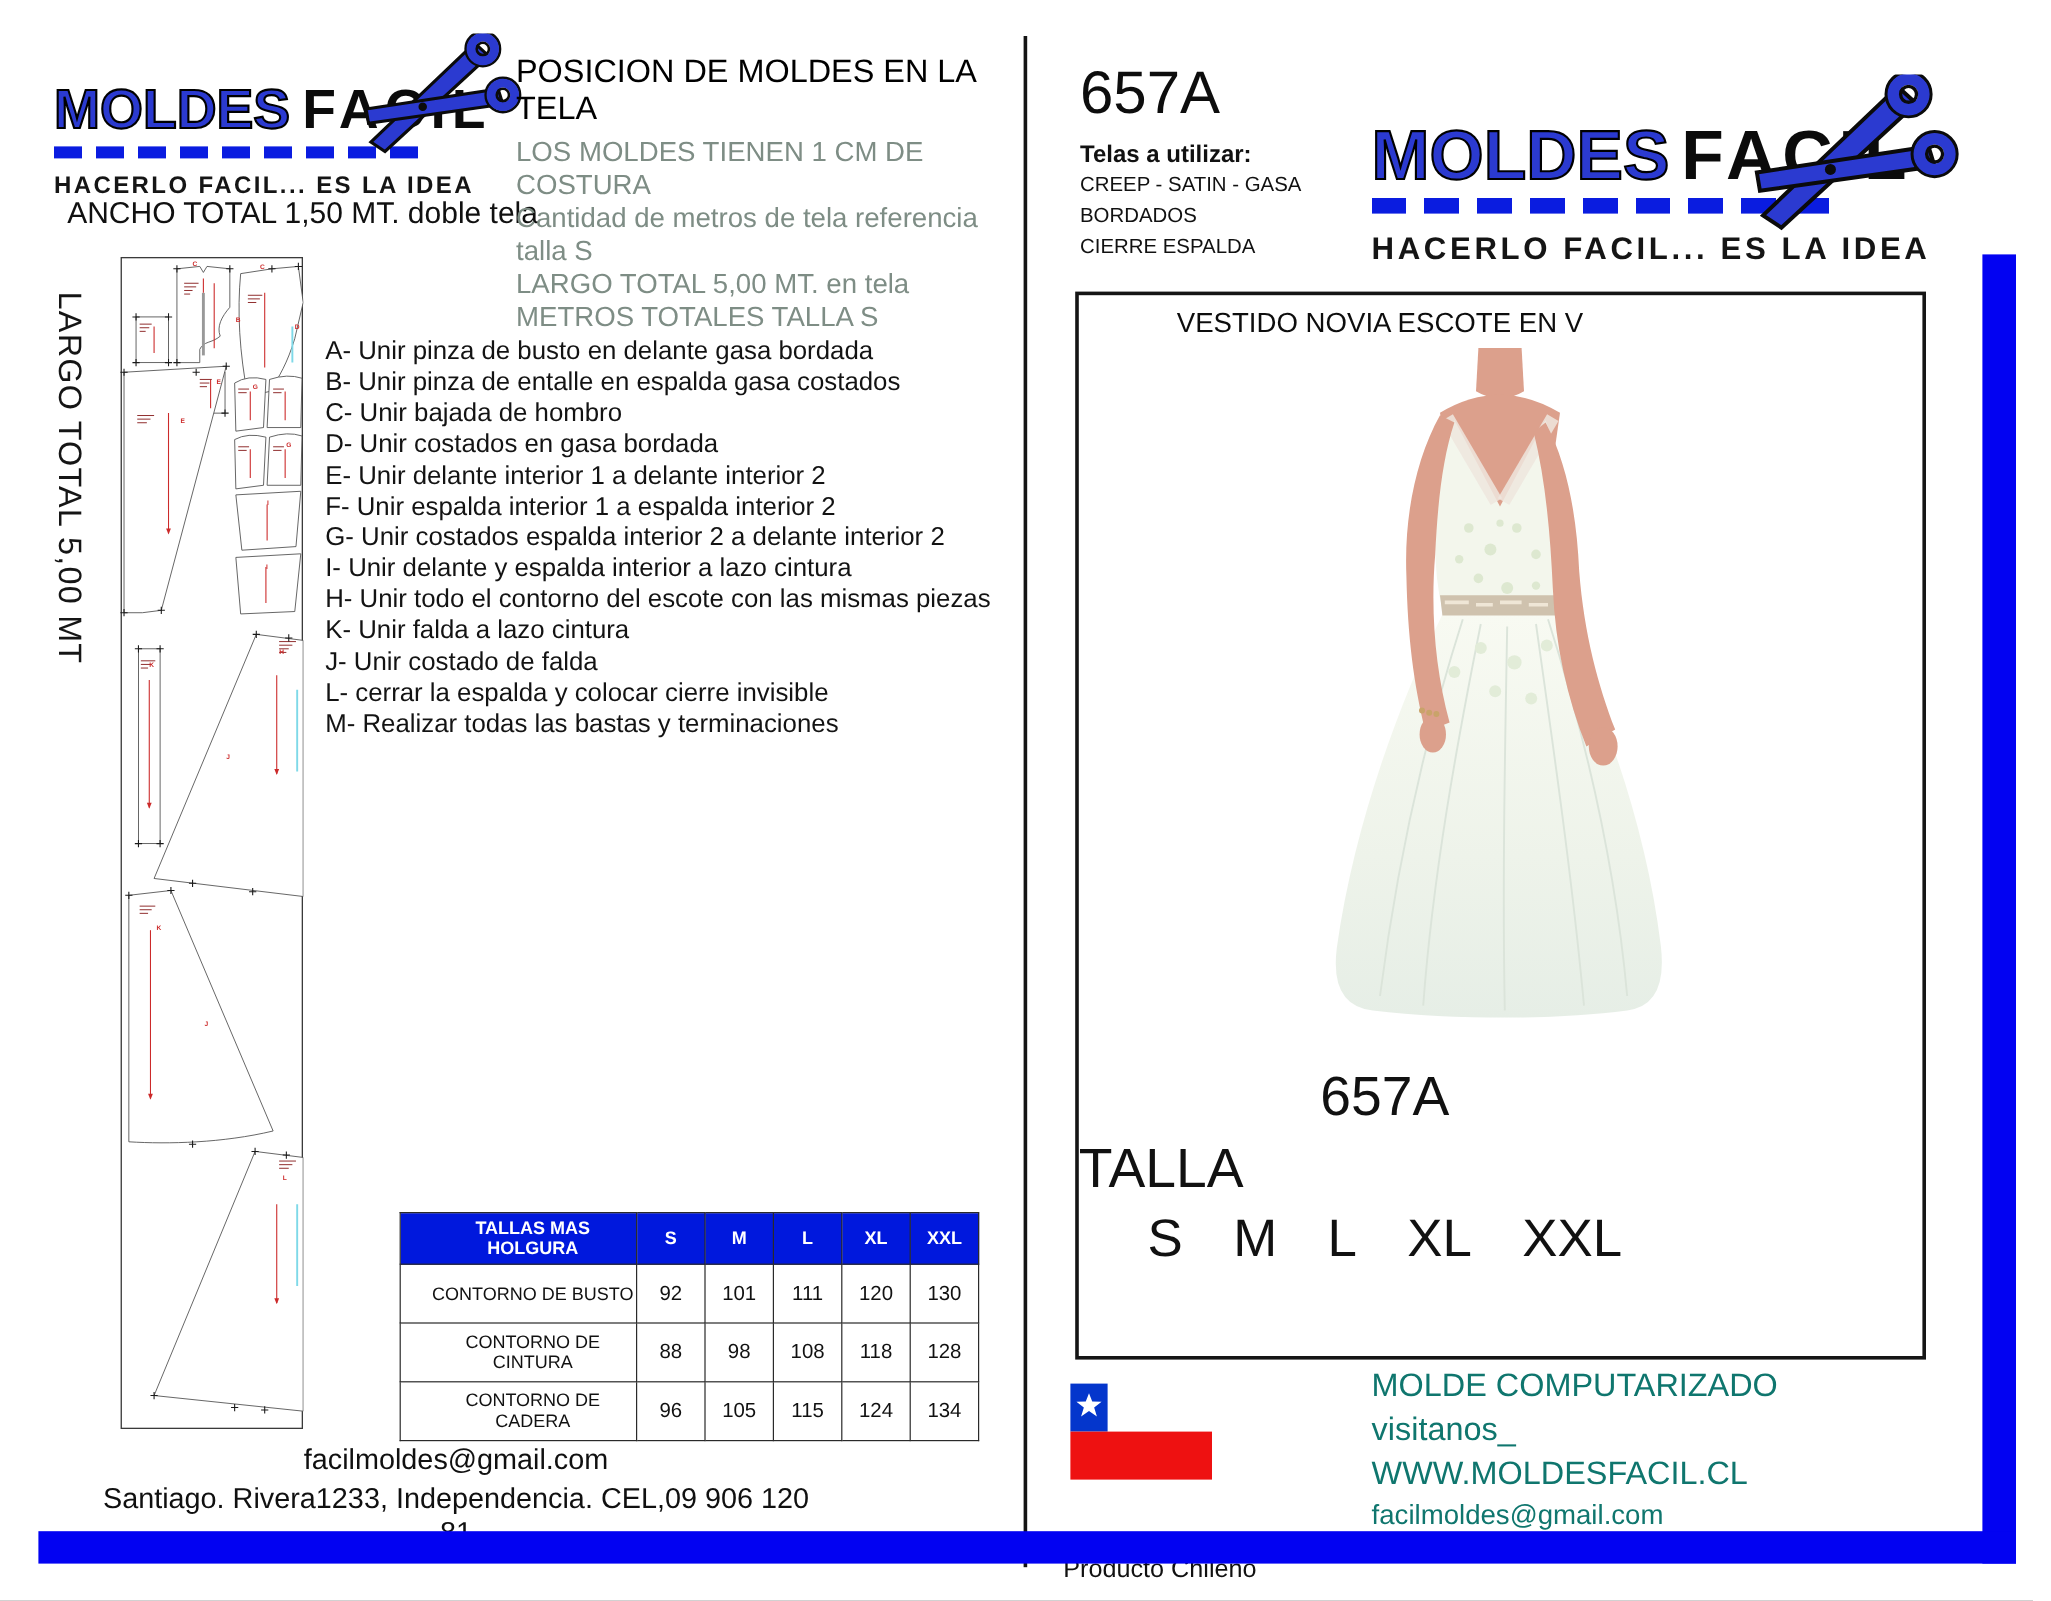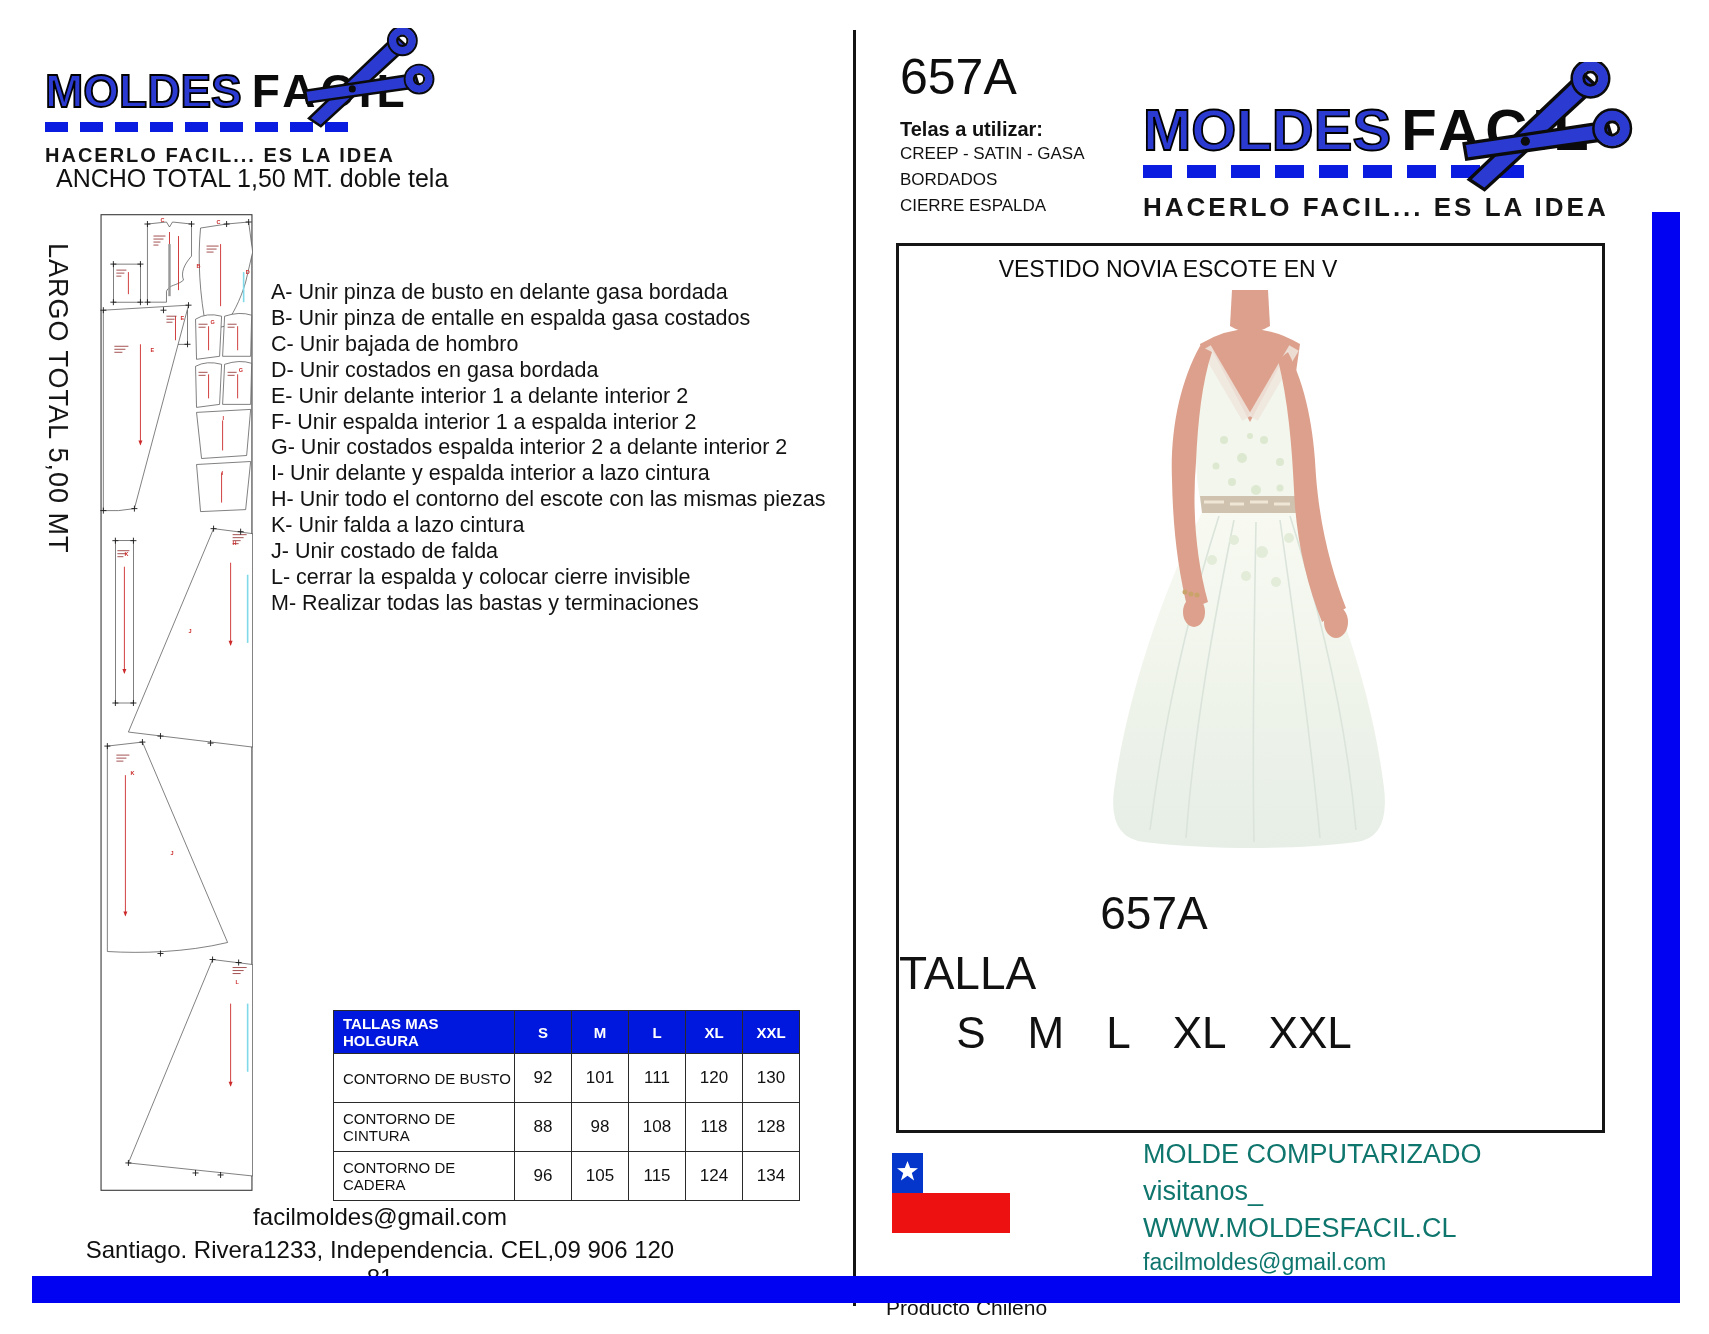--- a/index.html
+++ b/index.html
@@ -23,21 +23,21 @@
   .ancho{font-size:25px;color:#101010;}
   .pos-title{font-size:27px;color:#000;margin-bottom:7px;}
   .pos-sub{font-size:23px;line-height:27.5px;color:#7e8d85;}
   .vlabel{writing-mode:vertical-rl;font-size:27px;color:#151515;letter-spacing:1px;}
   .instr{font-size:21.5px;line-height:25.9px;color:#131313;}
 
   
   table.sizes{border-collapse:collapse;}
   table.sizes td,table.sizes th{border:1.5px solid #2a2a2a;}
   table.sizes th{background:#0018dd;color:#fff;font-size:15px;font-weight:bold;height:40px;}
-  table.sizes th.lab,table.sizes td.lab{width:170px;text-align:left;padding-left:9px;margin-top:32px;}
+  table.sizes th.lab,table.sizes td.lab{width:170px;text-align:center;padding-left:25px;margin-top:32px;}
   table.sizes th.val,table.sizes td.val{width:54px;text-align:center;}
   table.sizes td{height:46px;font-size:15px;}
   table.sizes td.val{font-size:17px;}
 
   .contact{font-size:24px;text-align:center;color:#101010;}
 
   
   .divider{width:3px;background:#141414;}
   .model-big{font-size:50px;color:#0d0d0d;}
   .fab-label{font-size:20px;font-weight:bold;}
@@ -74,20 +74,27 @@
     <circle cx="107" cy="13" r="10" fill="none" stroke="#2b3ad0" stroke-width="7.5"></circle>
     <circle cx="107" cy="13" r="5.2" fill="none" stroke="#0b0b0b" stroke-width="2.2"></circle>
     <circle cx="124" cy="52" r="14.5" fill="none" stroke="#0b0b0b" stroke-width="2.4"></circle>
     <circle cx="124" cy="52" r="10" fill="none" stroke="#2b3ad0" stroke-width="7.5"></circle>
     <circle cx="124" cy="52" r="5.2" fill="none" stroke="#0b0b0b" stroke-width="2.2"></circle>
     <circle cx="56" cy="62" r="3.6" fill="#0b0b0b"></circle>
   </svg>
 
   <div class="abs ancho" style="left:56px;top:164px;">ANCHO TOTAL  1,50 MT. doble tela</div>
 
+  <div class="abs" style="left:430px;top:44px;width:430px;">
+    <div class="pos-title">POSICION DE MOLDES EN LA TELA</div>
+    <div class="pos-sub">LOS MOLDES TIENEN 1 CM DE COSTURA</div>
+    <div class="pos-sub">Cantidad de metros de tela referencia talla S</div>
+    <div class="pos-sub">LARGO  TOTAL 5,00 MT.  en tela</div>
+    <div class="pos-sub">METROS TOTALES TALLA S</div>
+  </div>
 
   <div class="abs vlabel" style="left:42px;top:243px;height:320px;">LARGO TOTAL  5,00  MT</div>
 
   <svg id="pattern-svg" class="abs" style="left:100px;top:214px;" width="153" height="977" viewBox="0 0 152 975">
     <defs>
       <path id="cm" d="M-3,0H3M0,-3V3" stroke="#1a1a1a" stroke-width="0.9" fill="none"></path>
     </defs>
     <rect x="0.7" y="0.7" width="150.6" height="973.6" fill="#fff" stroke="#3a3a3a" stroke-width="1.1"></rect>
     <g fill="#ffffff" stroke="#4a4a4a" stroke-width="0.7">
 
@@ -300,21 +307,21 @@
     <circle cx="107" cy="13" r="14.5" fill="none" stroke="#0b0b0b" stroke-width="2.4"></circle>
     <circle cx="107" cy="13" r="10" fill="none" stroke="#2b3ad0" stroke-width="7.5"></circle>
     <circle cx="107" cy="13" r="5.2" fill="none" stroke="#0b0b0b" stroke-width="2.2"></circle>
     <circle cx="124" cy="52" r="14.5" fill="none" stroke="#0b0b0b" stroke-width="2.4"></circle>
     <circle cx="124" cy="52" r="10" fill="none" stroke="#2b3ad0" stroke-width="7.5"></circle>
     <circle cx="124" cy="52" r="5.2" fill="none" stroke="#0b0b0b" stroke-width="2.2"></circle>
     <circle cx="56" cy="62" r="3.6" fill="#0b0b0b"></circle>
   </svg>
 
   <div class="abs product-box" style="left:896px;top:243px;width:703px;height:884px;">
-    <div class="box-title" style="margin-top:10px;width:502px;margin-left:18px;">VESTIDO NOVIA ESCOTE EN V</div>
+    <div class="box-title" style="margin-top:10px;width:502px;">VESTIDO NOVIA ESCOTE EN V</div>
 
     <svg class="abs" style="left:155px;top:44px;" width="390" height="580" viewBox="0 0 330 580">
       <defs>
         <linearGradient id="gsk" x1="0" y1="0" x2="0" y2="1">
           <stop offset="0" stop-color="#f8faf2"></stop>
           <stop offset="0.6" stop-color="#eef3ea"></stop>
           <stop offset="1" stop-color="#e6eee6"></stop>
         </linearGradient>
       </defs>
 

